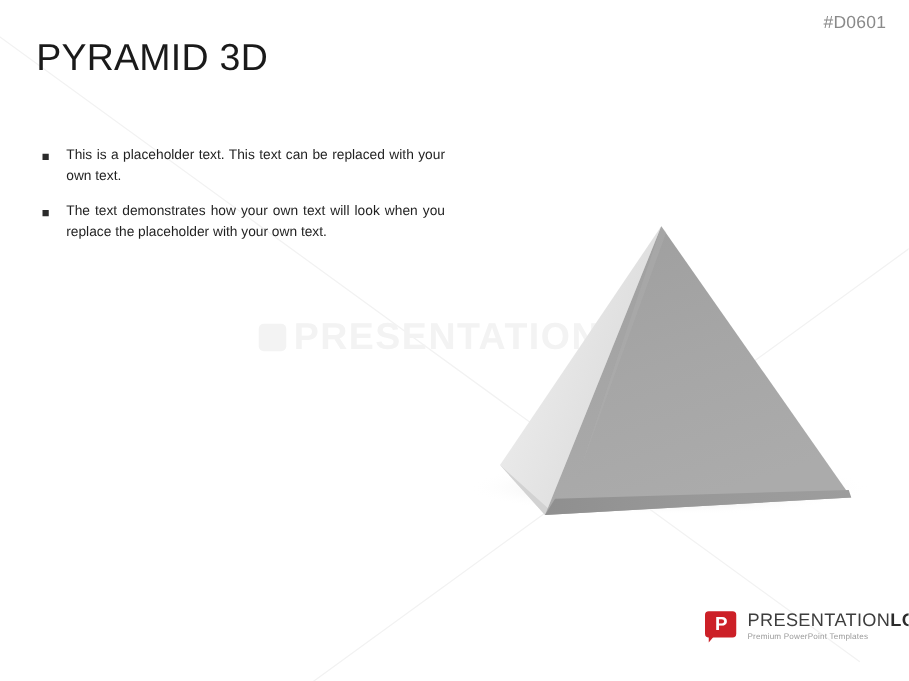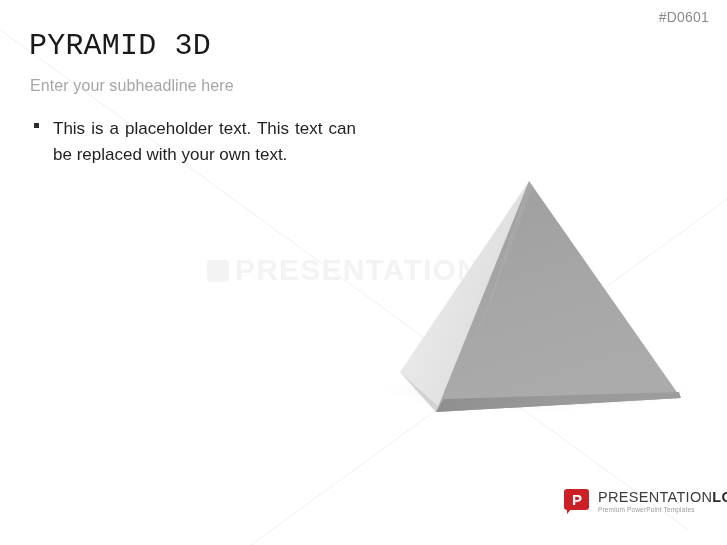--- a/index.html
+++ b/index.html
@@ -55,21 +55,20 @@
   .title {
     position: absolute;
     left: 29px;
     top: 31px;
     font-size: 30px;
     font-weight: 400;
     color: #1a1a1a;
     letter-spacing: .2px;
     line-height: 1.05;
     white-space: nowrap;
-    font-family: Liberation Mono, monospace;
   }
   .subtitle {
     position: absolute;
     left: 30px;
     top: 77px;
     font-size: 16px;
     font-weight: 400;
     color: #a6a6a6;
     letter-spacing: .1px;
     white-space: nowrap;
@@ -91,21 +90,21 @@
   .bullet-mark {
     width: 5px;
     height: 5px;
     background: #2b2b2b;
     margin-top: 7px;
     margin-right: 14px;
     flex: 0 0 auto;
   }
   .bullet-text {
     flex: 1 1 auto;
-    font-size: 17px;
+    font-size: 11px;
     line-height: 1.52;
     color: #1f1f1f;
     text-align: justify;
     text-justify: inter-word;
     hyphens: none;
   }
   .bullet-text:last-line { text-align: left; }
 
   
   .watermark {
@@ -203,26 +202,29 @@
 <body>
 
 <div id="slide">
 
   <div class="diag-line diag-a"></div>
   <div class="diag-line diag-b"></div>
 
   <div class="doc-id">#D0601</div>
 
   <div class="title">PYRAMID 3D</div>
-  <div class="subtitle">Enter your subheadline here</div>
 
   <div class="bullets">
     <div class="bullet-row">
       <span class="bullet-mark"></span>
       <span class="bullet-text">This is a placeholder text. This text can be replaced with your own text.</span>
+    </div>
+    <div class="bullet-row">
+      <span class="bullet-mark"></span>
+      <span class="bullet-text">The text demonstrates how your own text will look when you replace the placeholder with your own text.</span>
     </div>
   </div>
 
   <div class="watermark">
     <span class="wm-icon"></span><span>PRESENTATIONLOAD</span>
   </div>
 
   <div class="pyramid-wrap">
     <svg width="340" height="290" viewBox="0 0 340 290" xmlns="http://www.w3.org/2000/svg" aria-hidden="true">
       <defs>

